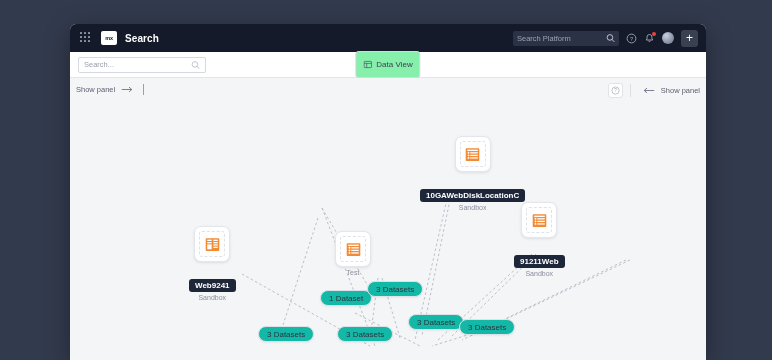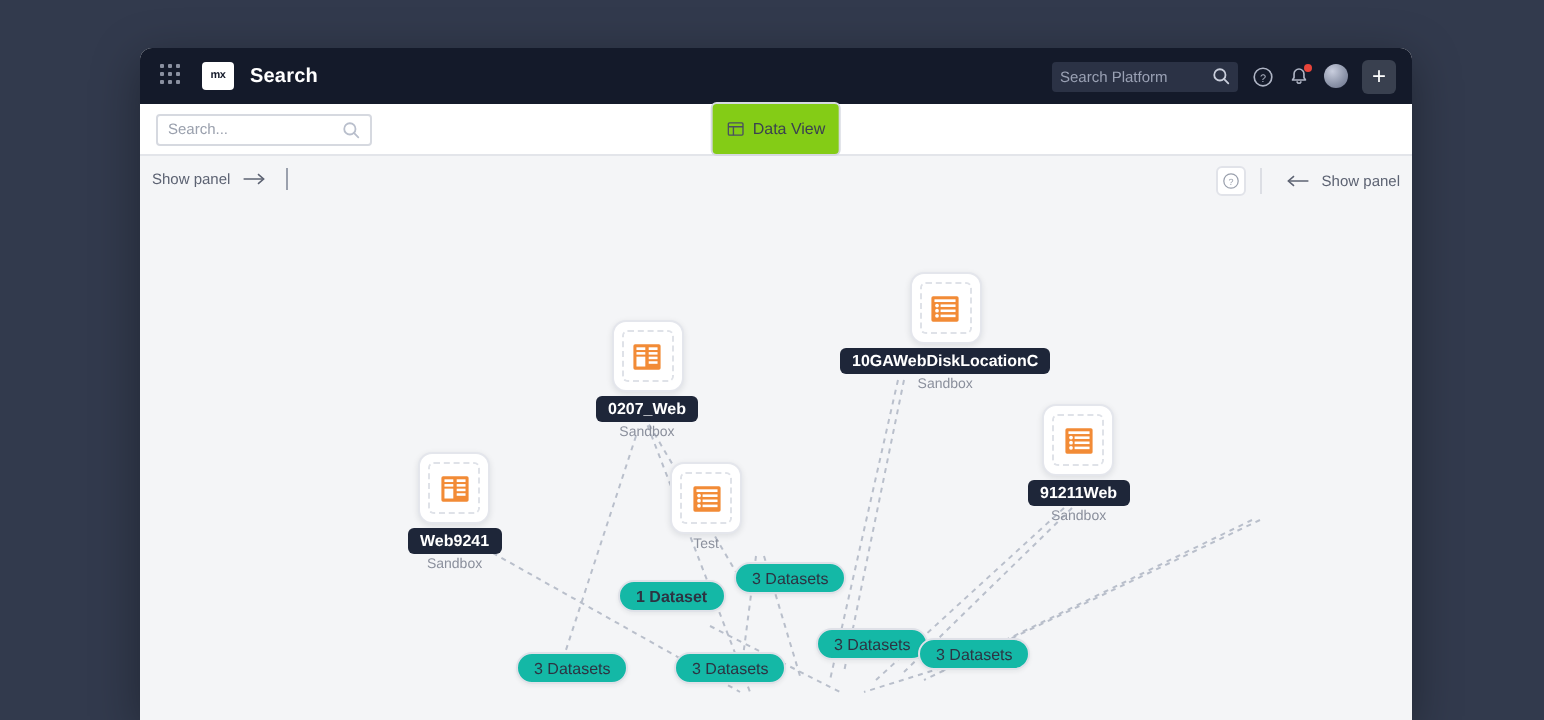--- a/index.html
+++ b/index.html
@@ -46,21 +46,21 @@
     border-radius: 2px;
     display: flex; align-items: center; justify-content: center;
     font-size: 5.5px; font-weight: bold; color: #141a2a;
     letter-spacing: -.2px;
     margin-right: 8px;
   }
   .app-title { color: #ffffff; font-size: 10px; font-weight: 600; letter-spacing: .1px; }
 
   .nav-right { margin-left: auto; display: flex; align-items: center; gap: 7px; }
   .plat-search {
-    width: 93px; height: 15px;
+    width: 106px; height: 15px;
     background: #2b3245;
     border-radius: 2px;
     display: flex; align-items: center;
     padding: 0 4px;
     position: relative;
   }
   .plat-search span { font-size: 7.5px; color: #9aa1b4; }
   .plat-search .mag {
     position: absolute; right: 4px; top: 50%; transform: translateY(-50%);
   }
@@ -88,37 +88,37 @@
   
   .toolbar {
     height: 26px; flex: 0 0 26px;
     background: #ffffff;
     border-bottom: 1px solid #e3e5ea;
     display: flex; align-items: center;
     padding: 0 8px;
     position: relative;
   }
   .search-box {
-    width: 108px; height: 16px;
+    width: 128px; height: 16px;
     border: 1px solid #d6d9e0;
     border-radius: 2px;
     display: flex; align-items: center;
     padding: 0 5px;
     position: relative;
     background: #fff;
   }
   .search-box span { font-size: 7.5px; color: #9aa0ad; }
   .search-box .mag { position: absolute; right: 5px; top: 50%; transform: translateY(-50%); }
 
   .view-toggle {
     position: absolute; left: 50%; transform: translateX(-50%);
     display: flex; align-items: center;
     border: 1px solid #d6d9e0; border-radius: 3px;
     overflow: hidden; height: 27px;
-    background: #84cc16;
+    background: #86efac;
   }
   .vt-btn {
     display: flex; align-items: center; gap: 4px;
     padding: 0 7px; height: 100%;
     font-size: 8px; color: #3b4150;
     cursor: pointer; white-space: nowrap;
   }
   .vt-btn.active { background: #1e2639; color: #ffffff; }
 
   
@@ -163,21 +163,21 @@
     box-shadow: 0 1px 3px rgba(20,26,42,.10);
     cursor: pointer;
   }
   .node-card .inner {
     width: 26px; height: 26px;
     border: 1px dashed #dfe2e8;
     border-radius: 3px;
     display: flex; align-items: center; justify-content: center;
   }
   .node-label {
-    margin-top: 2px;
+    margin-top: 17px;
     background: #1e2639; color: #ffffff;
     font-size: 8px; font-weight: 600;
     border-radius: 3px;
     padding: 2px 6px;
     white-space: nowrap;
     cursor: pointer;
   }
   .node-sub {
     margin-top: 2px;
     font-size: 7px; color: #8a8f9c;
@@ -316,57 +316,39 @@
           <span class="ico">
             <svg width="16" height="9" viewBox="0 0 20 10">
                 <line x1="7" y1="5" x2="19" y2="5" stroke="#5c6272" stroke-width="1"></line>
                 <path d="M10 2 L6.5 5 L10 8" fill="none" stroke="#5c6272" stroke-width="1"></path>
               </svg>
           </span>
           <span>Show panel</span>
         </div>
       </div>
 
-      <div class="node" style="left:134px; top:148px;">
+      <div class="node" style="left:119px; top:148px;">
         <div class="node-card">
           <div class="inner">
             <svg width="17" height="17" viewBox="0 0 20 20">
               <rect x="2" y="2.5" width="16" height="15" rx="1" fill="#f28b36"></rect>
               <rect x="3.8" y="4.3" width="5.2" height="1.6" fill="#fff"></rect>
               <rect x="11" y="4.3" width="5.2" height="1.6" fill="#fff"></rect>
               <rect x="3.8" y="7.1" width="5.2" height="1.5" fill="#fff"></rect>
               <rect x="11" y="7.1" width="5.2" height="1.5" fill="#fff"></rect>
               <rect x="3.8" y="9.8" width="5.2" height="5.8" fill="#fff"></rect>
               <rect x="11" y="9.8" width="5.2" height="1.5" fill="#fff"></rect>
               <rect x="11" y="12.5" width="5.2" height="1.5" fill="#fff"></rect>
             </svg>
           </div>
         </div>
         <div class="node-label">Web9241</div>
         <div class="node-sub">Sandbox</div>
       </div>
 
-      <div class="node" style="left:228px; top:82px;">
-        <div class="node-card">
-          <div class="inner">
-            <svg width="17" height="17" viewBox="0 0 20 20">
-              <rect x="2" y="2.5" width="16" height="15" rx="1" fill="#f28b36"></rect>
-              <rect x="3.8" y="4.3" width="5.2" height="1.6" fill="#fff"></rect>
-              <rect x="11" y="4.3" width="5.2" height="1.6" fill="#fff"></rect>
-              <rect x="3.8" y="7.1" width="5.2" height="1.5" fill="#fff"></rect>
-              <rect x="11" y="7.1" width="5.2" height="1.5" fill="#fff"></rect>
-              <rect x="3.8" y="9.8" width="5.2" height="5.8" fill="#fff"></rect>
-              <rect x="11" y="9.8" width="5.2" height="1.5" fill="#fff"></rect>
-              <rect x="11" y="12.5" width="5.2" height="1.5" fill="#fff"></rect>
-            </svg>
-          </div>
-        </div>
-        <div class="node-label">0207_Web</div>
-        <div class="node-sub">Sandbox</div>
-      </div>
 
       <div class="node" style="left:265px; top:153px;">
         <div class="node-card">
           <div class="inner">
             <svg width="17" height="17" viewBox="0 0 20 20">
               <rect x="2" y="2.5" width="16" height="15" rx="1" fill="#f28b36"></rect>
               <rect x="3.8" y="4.3" width="12.4" height="1.6" fill="#fff"></rect>
               <rect x="7.4" y="7.3" width="8.8" height="1.5" fill="#fff"></rect>
               <rect x="7.4" y="10.3" width="8.8" height="1.5" fill="#fff"></rect>
               <rect x="7.4" y="13.3" width="8.8" height="1.5" fill="#fff"></rect>
@@ -411,21 +393,21 @@
               <circle cx="5.3" cy="11" r="1.1" fill="#fff"></circle>
               <circle cx="5.3" cy="14" r="1.1" fill="#fff"></circle>
             </svg>
           </div>
         </div>
         <div class="node-label">91211Web</div>
         <div class="node-sub">Sandbox</div>
       </div>
 
 
-      <div class="pill" style="left:239px; top:212px;font-weight:bold;">1 Dataset</div>
+      <div class="pill" style="left:250px; top:212px;">1 Dataset</div>
       <div class="pill" style="left:297px; top:203px;">3 Datasets</div>
       <div class="pill" style="left:188px; top:248px;">3 Datasets</div>
       <div class="pill" style="left:267px; top:248px;">3 Datasets</div>
       <div class="pill" style="left:338px; top:236px;">3 Datasets</div>
       <div class="pill" style="left:389px; top:241px;">3 Datasets</div>
 
     </div>
   </div>
 </div>
 

